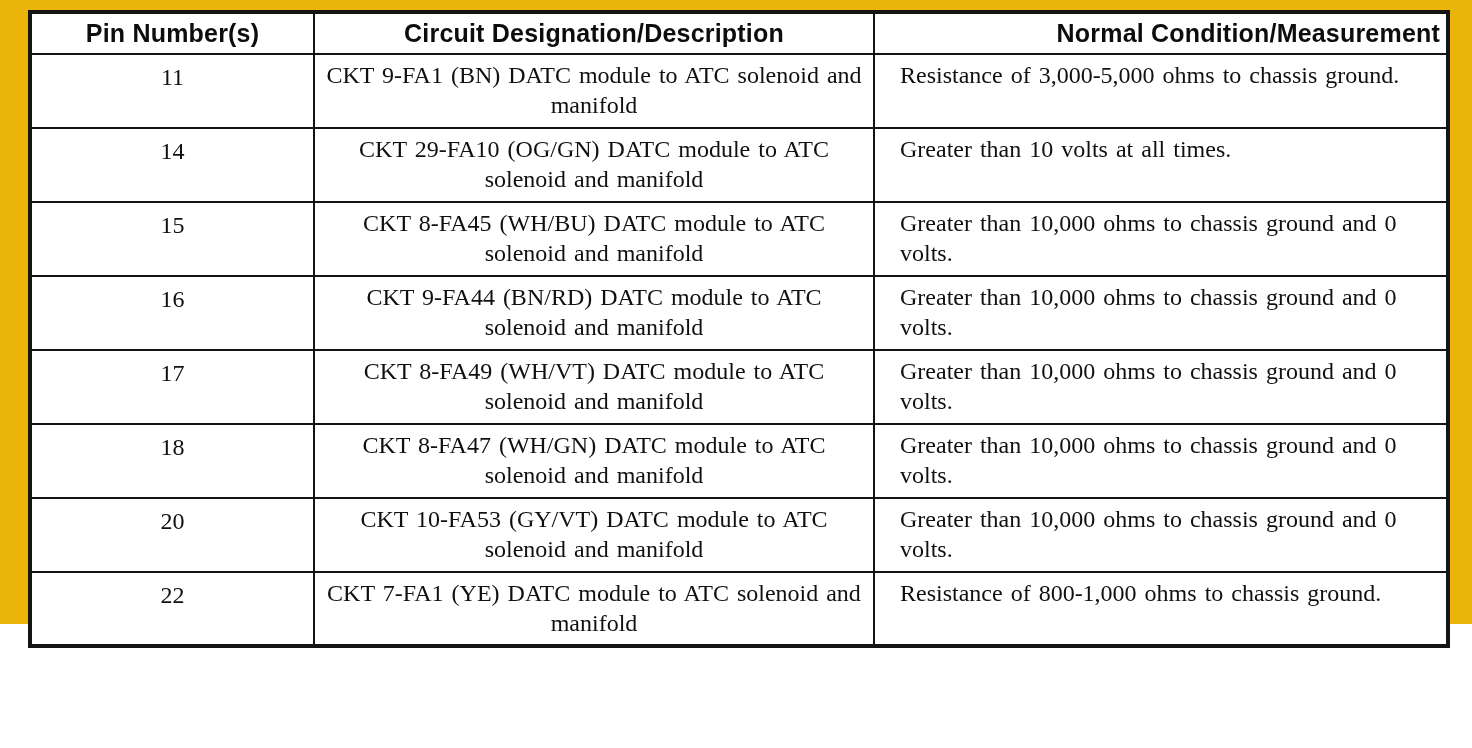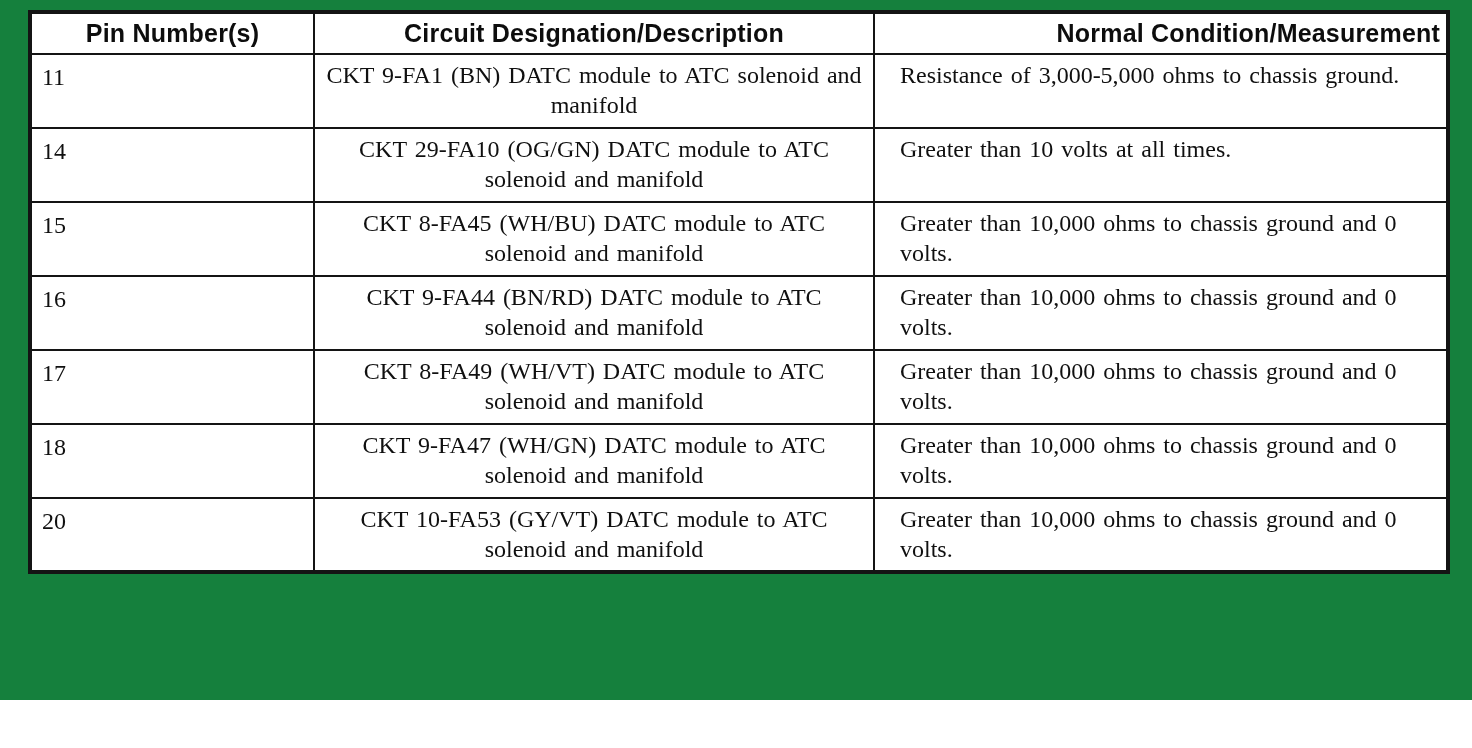--- a/index.html
+++ b/index.html
@@ -6,22 +6,22 @@
     margin: 0;
     padding: 0;
     background: #ffffff;
     width: 1472px;
     height: 748px;
     overflow: hidden;
   }
   .page {
     position: relative;
     width: 1472px;
-    height: 700px;
-    background: #15803d;
+    height: 624px;
+    background: #eab308;
     box-sizing: border-box;
     padding: 10px 26px 0 28px;
   }
   table.pin-table {
     border-collapse: collapse;
     width: 1418px;
     table-layout: fixed;
     border: 4px solid #141414;
     background: #ffffff;
   }
@@ -51,20 +51,21 @@
     color: #101010;
     border: 2px solid #141414;
     height: 74px;
     padding: 6px 10px 4px 10px;
     box-sizing: border-box;
     vertical-align: top;
     line-height: 1.24;
     word-spacing: 2px;
   }
   td.pin {
+    text-align: center;
     padding-top: 8px;
   }
   td.circuit {
     text-align: center;
   }
   td.condition {
     text-align: left;
     padding-left: 25px;
     padding-right: 14px;
   }
@@ -107,23 +108,28 @@
           <td class="circuit">CKT 9-FA44 (BN/RD) DATC module to ATC solenoid and manifold</td>
           <td class="condition">Greater than 10,000 ohms to chassis ground and 0 volts.</td>
         </tr>
         <tr>
           <td class="pin">17</td>
           <td class="circuit">CKT 8-FA49 (WH/VT) DATC module to ATC solenoid and manifold</td>
           <td class="condition">Greater than 10,000 ohms to chassis ground and 0 volts.</td>
         </tr>
         <tr>
           <td class="pin">18</td>
-          <td class="circuit">CKT 9-FA47 (WH/GN) DATC module to ATC solenoid and manifold</td>
+          <td class="circuit">CKT 8-FA47 (WH/GN) DATC module to ATC solenoid and manifold</td>
           <td class="condition">Greater than 10,000 ohms to chassis ground and 0 volts.</td>
         </tr>
         <tr>
           <td class="pin">20</td>
           <td class="circuit">CKT 10-FA53 (GY/VT) DATC module to ATC solenoid and manifold</td>
           <td class="condition">Greater than 10,000 ohms to chassis ground and 0 volts.</td>
         </tr>
+        <tr>
+          <td class="pin">22</td>
+          <td class="circuit">CKT 7-FA1 (YE) DATC module to ATC solenoid and manifold</td>
+          <td class="condition">Resistance of 800-1,000 ohms to chassis ground.</td>
+        </tr>
       </tbody>
   </table>
 </div>
 
 </body></html>

